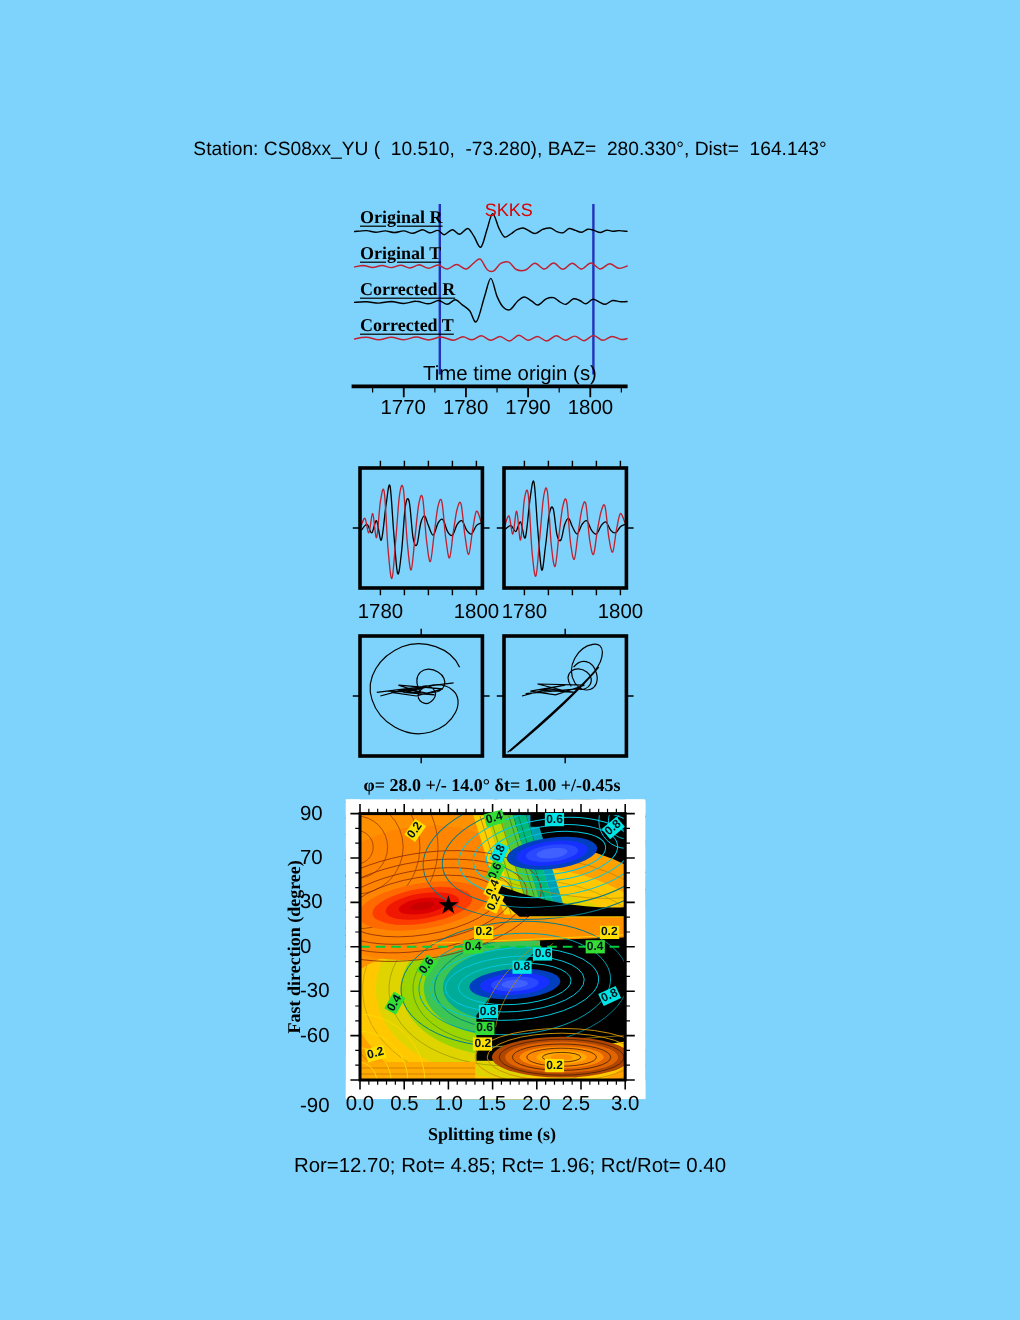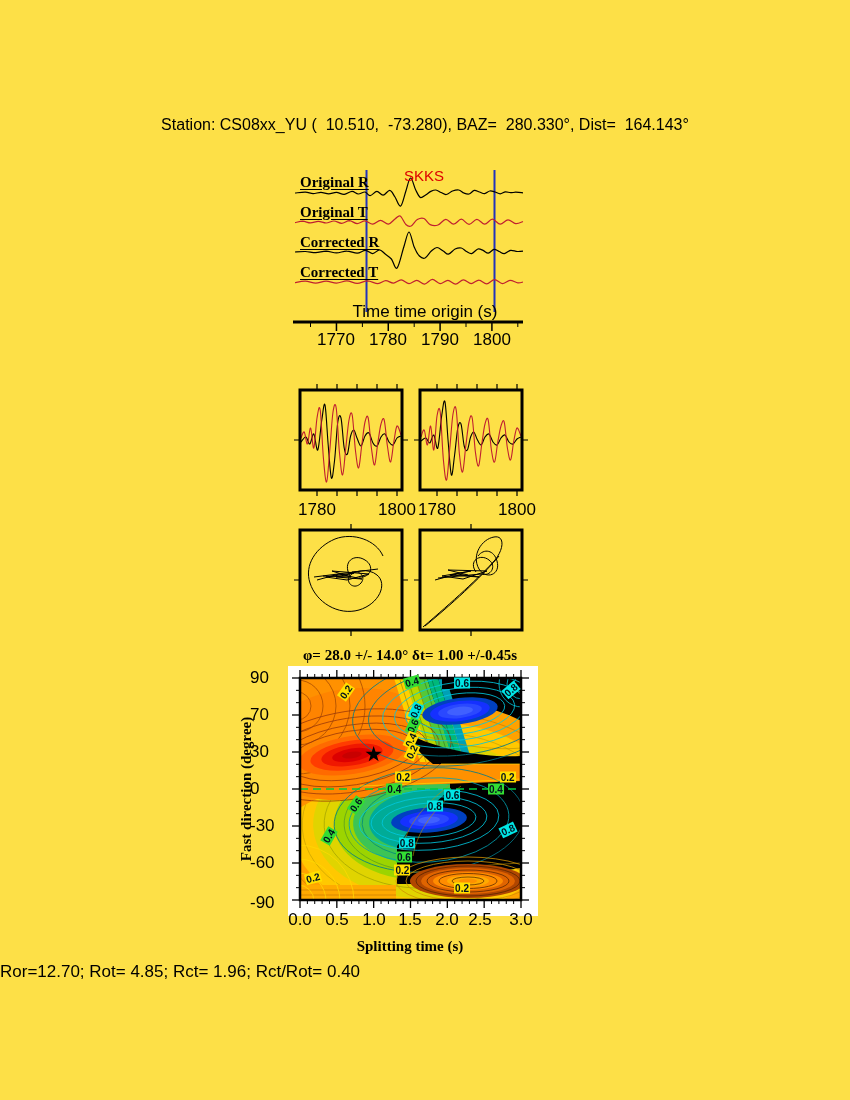--- a/index.html
+++ b/index.html
@@ -1,16 +1,16 @@
 <!DOCTYPE html>
 <html><head>
 <meta charset="utf-8">
 <style>
   html,body{margin:0;padding:0;background:#fff;}
-  #page{position:relative;width:850px;height:1100px;background:#fde047;overflow:hidden;
+  #page{position:relative;width:850px;height:1100px;background:#7dd3fc;overflow:hidden;
         font-family:"Liberation Sans",sans-serif;color:#000;}
   .abs{position:absolute;}
   .hdr{left:0;width:850px;text-align:center;font-size:16px;white-space:pre;}
   .tracelabel{font-family:"Liberation Serif","DejaVu Serif",serif;font-weight:bold;font-size:15px;
               text-decoration:underline;text-underline-offset:2px;white-space:pre;}
   .phaselabel{font-size:15px;color:#dd0000;white-space:pre;text-align:right;}
   .axistext{font-size:17px;white-space:pre;}
   .ticklabel{font-size:17px;text-align:center;width:44px;}
   .serifbold{font-family:"Liberation Serif","DejaVu Serif",serif;font-weight:bold;font-size:15px;}
   .ylab{width:200px;height:18px;text-align:center;transform:rotate(-90deg);}
@@ -335,25 +335,25 @@
       <div class="clabel" style="background: rgb(255, 224, 0); left: 162.067px; top: 209.667px; transform: translate(-50%, -50%) rotate(0deg);">0.2</div>
     </div>
 
   <div class="abs serifbold ylab" style="left:147px;top:780px">Fast direction (degree)</div>
   <div class="abs ytick" style="left:250px;top:668px">90</div>
   <div class="abs ytick" style="left:250px;top:705px">70</div>
   <div class="abs ytick" style="left:250px;top:742px">30</div>
   <div class="abs ytick" style="left:250px;top:779px">0</div>
   <div class="abs ytick" style="left:250px;top:816px">-30</div>
   <div class="abs ytick" style="left:250px;top:853px">-60</div>
-  <div class="abs ytick" style="left:250px;top:893px">-90</div>
+  <div class="abs ytick" style="left:250px;top:912px">-90</div>
   <div class="abs ticklabel" style="left:278px;top:910px">0.0</div>
   <div class="abs ticklabel" style="left:315px;top:910px">0.5</div>
   <div class="abs ticklabel" style="left:352px;top:910px">1.0</div>
   <div class="abs ticklabel" style="left:388px;top:910px">1.5</div>
   <div class="abs ticklabel" style="left:425px;top:910px">2.0</div>
   <div class="abs ticklabel" style="left:458px;top:910px">2.5</div>
   <div class="abs ticklabel" style="left:499px;top:910px">3.0</div>
   <div class="abs serifbold" style="left:310px;width:200px;text-align:center;top:938px">Splitting time (s)</div>
 
-  <div class="abs axistext" style="left:0;width:850px;top:962px;font-size:17px">Ror=12.70; Rot= 4.85; Rct= 1.96; Rct/Rot= 0.40</div>
+  <div class="abs axistext" style="left:0;width:850px;text-align:center;top:962px;font-size:17px">Ror=12.70; Rot= 4.85; Rct= 1.96; Rct/Rot= 0.40</div>
 
 </div>
 
 </body></html>

